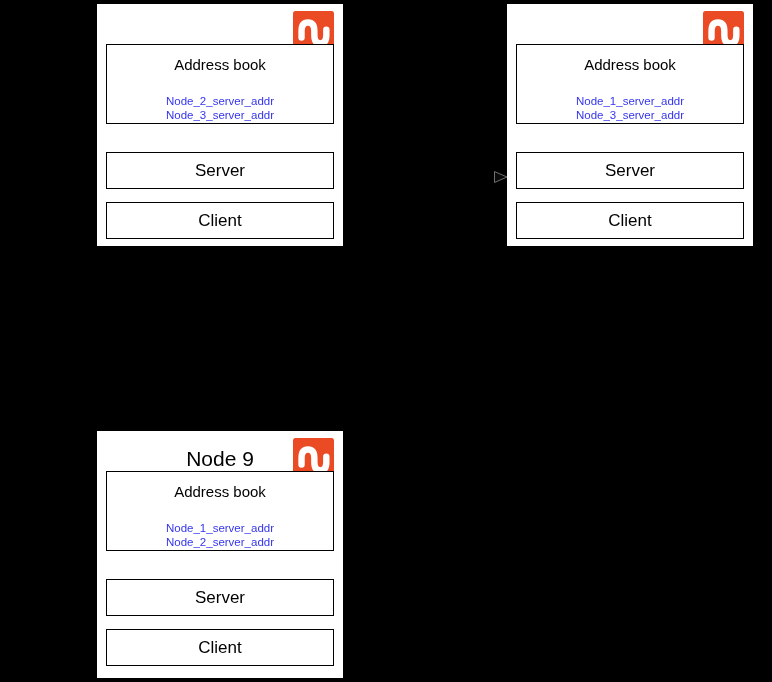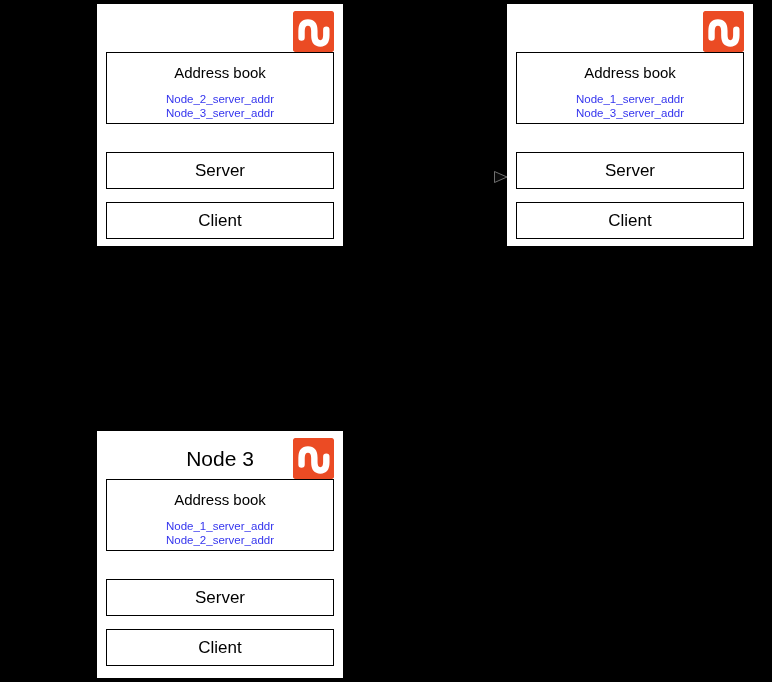--- a/index.html
+++ b/index.html
@@ -47,29 +47,29 @@
     display: block;
   }
   .inner-box {
     position: absolute;
     left: 9px;
     right: 9px;
     border: 1px solid #000000;
     background: #ffffff;
     box-sizing: border-box;
   }
-  .abook { top: 48px; height: 72px; }
+  .abook { top: 40px; height: 80px; }
   .abook-title {
     margin-top: 11px;
     text-align: center;
     font-size: 15px;
     line-height: 17px;
   }
   .abook-entries {
-    margin-top: 11px;
+    margin-top: 21px;
     text-align: center;
     font-size: 11.5px;
     line-height: 14px;
     color: #3535EE;
   }
   .srv { top: 148px; height: 37px; }
   .cli { top: 198px; height: 37px; }
   .centered-label {
     display: flex;
     align-items: center;
@@ -126,21 +126,21 @@
     </div>
     <div class="inner-box srv">
       <div class="centered-label">Server</div>
     </div>
     <div class="inner-box cli">
       <div class="centered-label">Client</div>
     </div>
   </div>
 
   <div class="node node--3">
-    <div class="node-title">Node 3</div>
+    <div class="node-title">Node 9</div>
     <svg class="logo" viewBox="0 0 48 48">
       <rect x="0" y="0" width="48" height="48" rx="2" fill="#EB4B24"></rect>
       <path d="M10 31 V23.5 Q10 13.5 17.5 13.5 Q25 13.5 25 23.5 V28.5 Q25 38 32 38 Q39 38 39 28.5 V22" fill="none" stroke="#ffffff" stroke-width="7.5" stroke-linecap="round"></path>
     </svg>
     <div class="inner-box abook">
       <div class="abook-title">Address book</div>
       <div class="abook-entries">
         <div>Node_1_server_addr</div>
         <div>Node_2_server_addr</div>
       </div>

